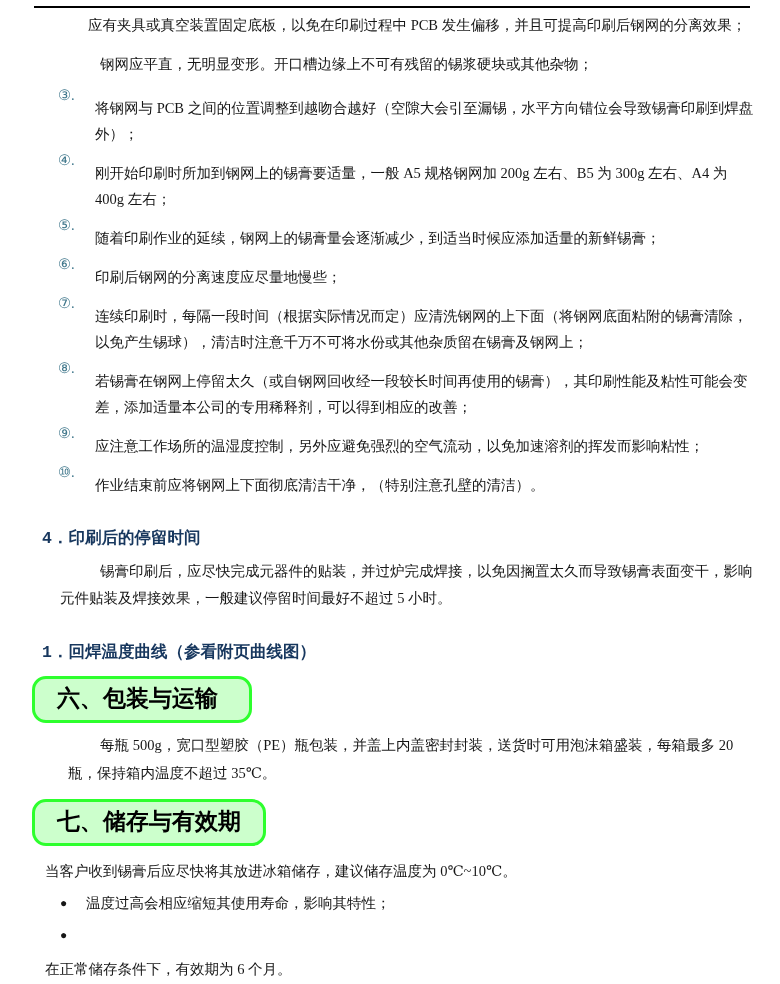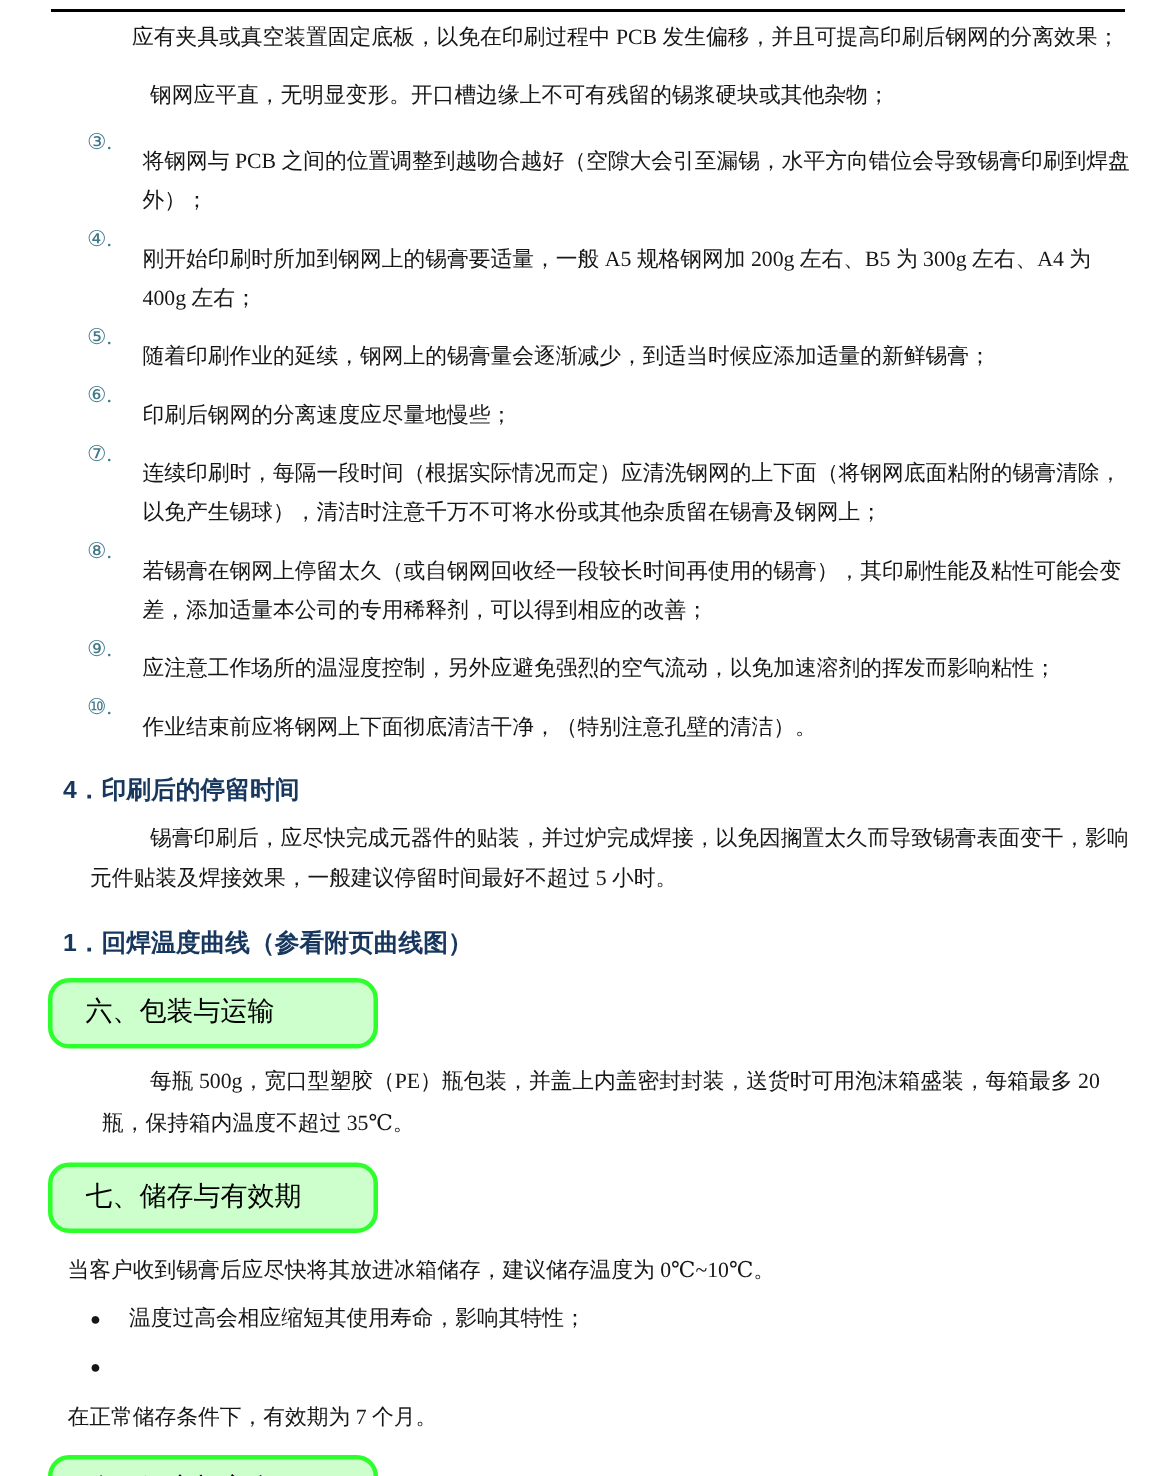--- a/index.html
+++ b/index.html
@@ -18,36 +18,36 @@
   .intro-line { line-height: 26px; }
   .intro-line.l1 { margin: 13px 0 0 70px; }
   .intro-line.l2 { margin: 4px 0 0 58px; }
 
   .olist { margin-top: 5px; }
   .item { display: flex; margin-left: 28px; line-height: 26px; }
   .item .num { flex: none; width: 37px; color: #41788c; }
   .item .txt { flex: 1; margin-top: 13px; }
 
   .sec-heading {
-    font-family: Liberation Sans, sans-serif;
+    font-family: Liberation Mono, monospace;
     font-weight: bold; font-size: 16.5px; color: #17375e;
-    margin: 18px 0 0 12px; line-height: 22px;
+    margin: 30px 0 0 12px; line-height: 22px;
   }
   .sec-para { margin: 8px 0 0 30px; text-indent: 40px; line-height: 27px; }
 
   .gbox {
     display: inline-block;
     margin: 12px 0 0 2px;
     min-width: 220px;
     background: #ccffcc;
     border: 3px solid #2dff2d;
     border-radius: 14px;
     padding: 5px 22px 8px 22px;
     font-family: "Liberation Sans", "DejaVu Sans", sans-serif;
-    font-weight: normal; font-size: 18px; color: #000;
+    font-weight: bold; font-size: 23px; color: #000;
     line-height: 28px;
   }
   .gbox-wrap { line-height: 0; }
 
   .pack-para { margin: 8px 0 0 38px; text-indent: 32px; line-height: 28px; }
 
   .storage-para { margin: 12px 0 0 15px; line-height: 26px; }
   .bullet-row { display: flex; margin: 7px 0 0 30px; line-height: 25px; }
   .bullet-row .bullet { flex: none; width: 26px; font-size: 12px; }
   .storage-footer { margin: 8px 0 0 15px; line-height: 26px; }
@@ -111,19 +111,19 @@
     <div class="gbox">七、储存与有效期</div>
   </div>
   <div class="storage-para">当客户收到锡膏后应尽快将其放进冰箱储存，建议储存温度为 0℃~10℃。</div>
   <div class="bullet-row">
     <span class="bullet">●</span>
     <span class="txt">温度过高会相应缩短其使用寿命，影响其特性；</span>
   </div>
   <div class="bullet-row">
     <span class="bullet">●</span>
   </div>
-  <div class="storage-footer">在正常储存条件下，有效期为 7 个月。</div>
+  <div class="storage-footer">在正常储存条件下，有效期为 6 个月。</div>
 
   <div class="gbox-wrap">
     <div class="gbox">八、健康与安全</div>
   </div>
 
 </div>
 
 </body></html>

